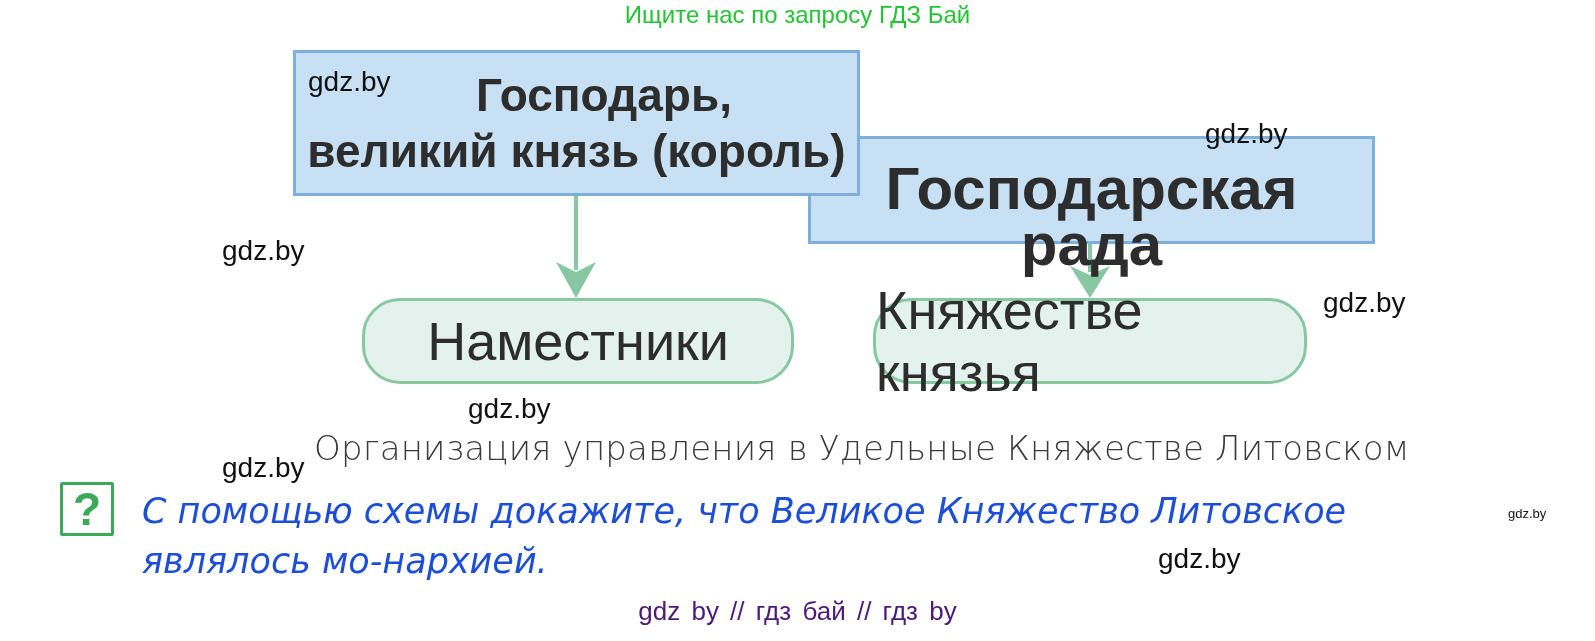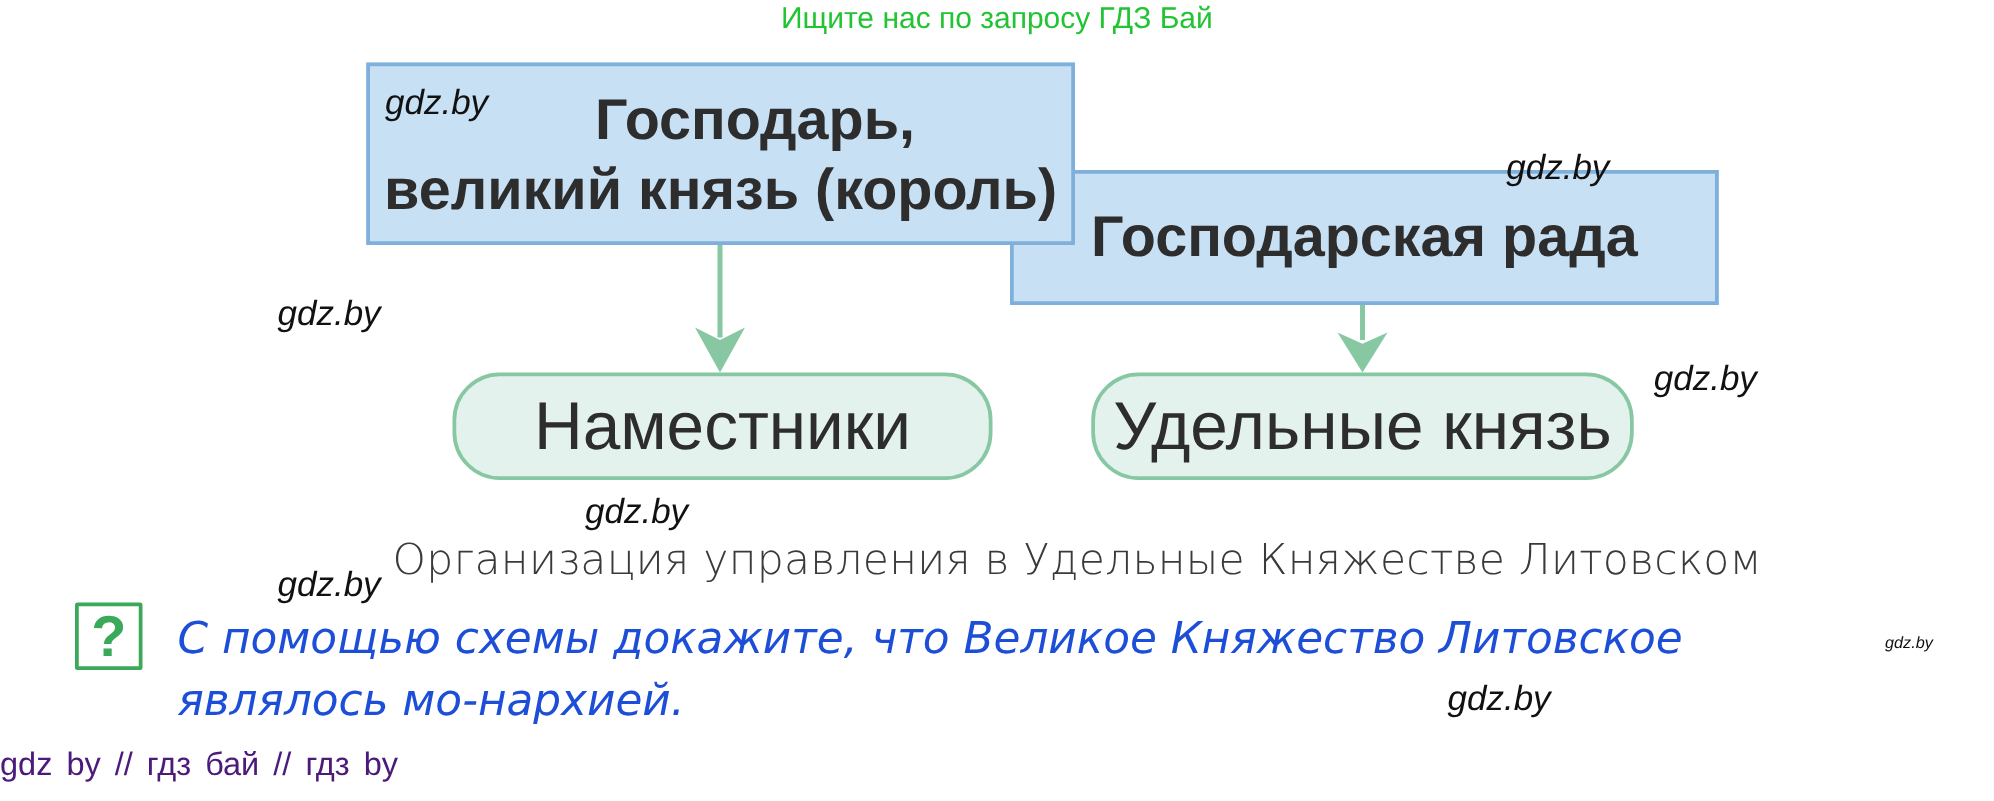--- a/index.html
+++ b/index.html
@@ -4,29 +4,29 @@
 <style>
   html, body { margin:0; padding:0; background:#ffffff; }
   body { width:1595px; height:641px; position:relative; overflow:hidden; font-family:"Liberation Sans", sans-serif; }
   .abs { position:absolute; }
   .top-banner { left:0; width:1595px; top:0; text-align:center; color:#22c433; font-size:24px; line-height:30px; }
   .box-blue { background:#c8e0f4; border:3px solid #7fb0dc; box-sizing:border-box; }
   .box-ruler { left:293px; top:50px; width:567px; height:146px; z-index:2; }
   .box-rada { left:808px; top:136px; width:567px; height:108px; z-index:1; }
   .box-title { color:#2d2d2d; font-weight:bold; text-align:center; }
   .ruler-title { position:absolute; left:0; right:0; top:14px; font-size:46px; line-height:56px; }
-  .rada-title { position:absolute; left:0; right:0; top:22px; font-size:46px; line-height:56px; }
+  .rada-title { position:absolute; left:0; right:0; top:22px; font-size:60px; line-height:56px; }
   .box-green { background:#e4f2ee; border:3px solid #87c8a3; border-radius:38px; box-sizing:border-box; display:flex; align-items:center; justify-content:center; color:#2d2d2d; font-size:54px; }
   .box-nam { left:362px; top:298px; width:432px; height:86px; }
   .box-ud { left:873px; top:298px; width:434px; height:86px; }
-  .wm { color:#111; font-size:28px; z-index:5;font-style:italic; }
+  .wm { color:#111; font-size:28px; z-index:5; }
   .caption { left:314px; top:428px; font-family:"DejaVu Sans", sans-serif; font-size:34px; color:#3a3a3a; font-weight:300; letter-spacing:0.2px; }
   .question { left:142px; top:486px; width:1380px; font-family:"DejaVu Sans", sans-serif; font-style:italic; font-size:35px; line-height:50px; color:#1d4ed8; }
   .qicon { left:60px; top:482px; width:54px; height:54px; border:3px solid #3aa95a; box-sizing:border-box; color:#3aa95a; font-weight:bold; font-size:46px; line-height:48px; text-align:center; border-radius:2px; }
-  .footer { left:0; width:1595px; top:596px; text-align:left; color:#4b1a7a; font-size:26px; word-spacing:4px; }
+  .footer { left:0; width:1595px; top:596px; text-align:center; color:#4b1a7a; font-size:26px; word-spacing:4px; }
 </style>
 </head>
 <body>
 
 <div class="abs top-banner">Ищите нас по запросу ГДЗ Бай</div>
 
 <svg class="abs" style="left:0;top:0;z-index:0" width="1595" height="641">
   <g>
     <line x1="576" y1="196" x2="576" y2="270" stroke="#87c8a3" stroke-width="4"></line>
     <polygon points="556,262 576,298 596,262 576,272" fill="#87c8a3"></polygon>
@@ -45,21 +45,21 @@
   <div class="box-title ruler-title">
     <div style="padding-left:55px">Господарь,</div>
     <div>великий князь (король)</div>
   </div>
 </div>
 
 <div class="abs box-green box-nam">
   <span>Наместники</span>
 </div>
 <div class="abs box-green box-ud">
-  <span>Удельные князь</span>
+  <span>Княжестве князья</span>
 </div>
 
 <div class="abs caption">Организация управления в Удельные Княжестве Литовском</div>
 
 <div class="abs qicon">?</div>
 <div class="abs question">С помощью схемы докажите, что Великое Княжество Литовское являлось мо-нархией.</div>
 
 <div class="abs wm" style="left:308px;top:66px">gdz.by</div>
 <div class="abs wm" style="left:1205px;top:118px">gdz.by</div>
 <div class="abs wm" style="left:222px;top:235px">gdz.by</div>

